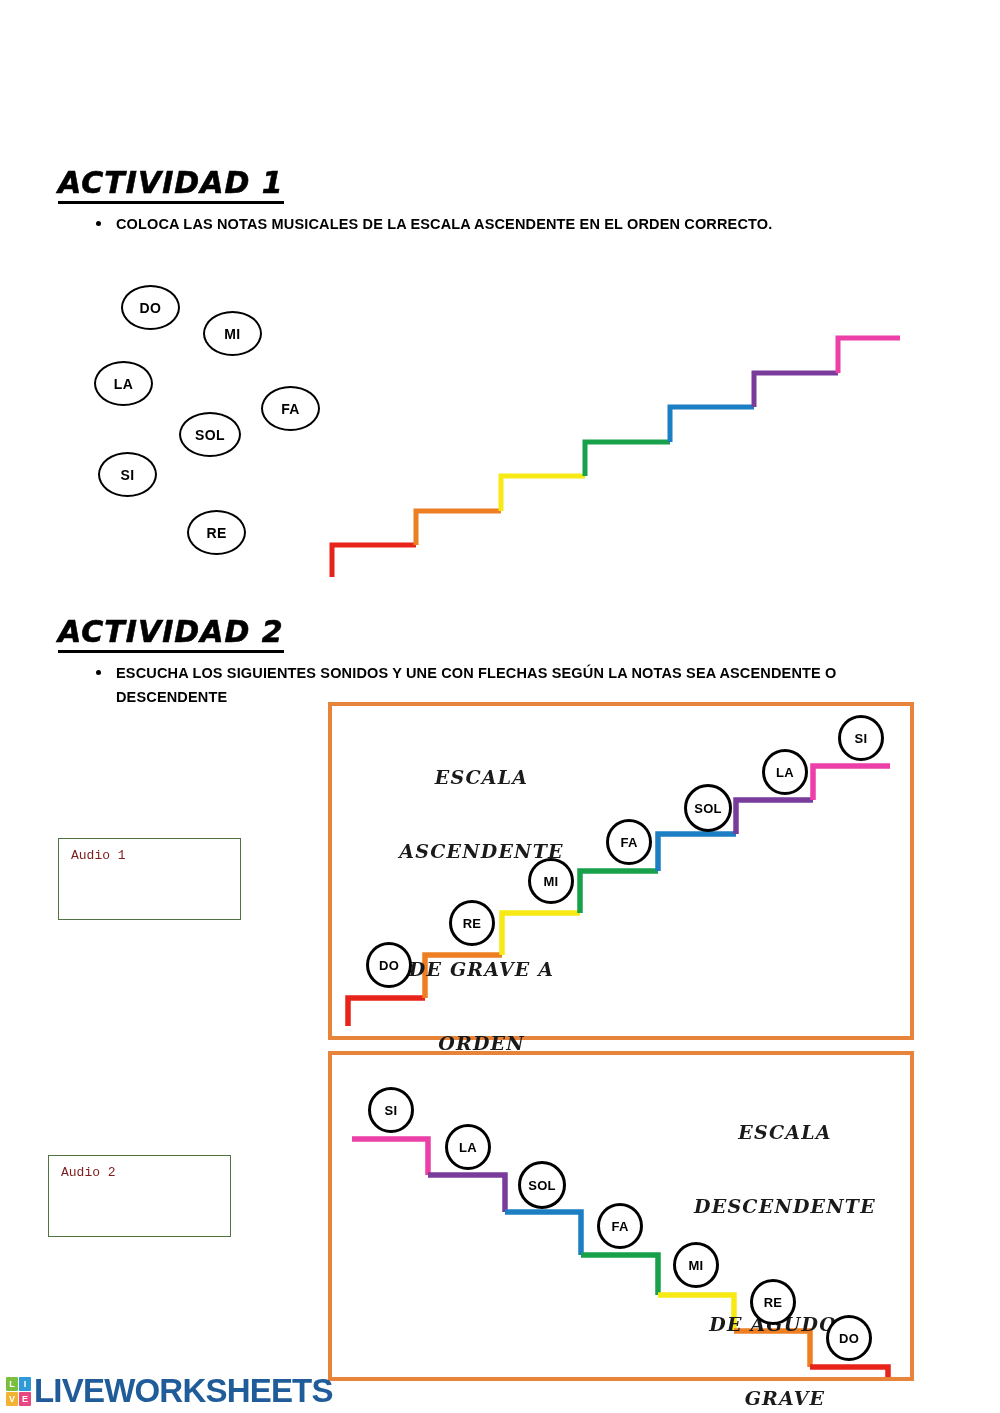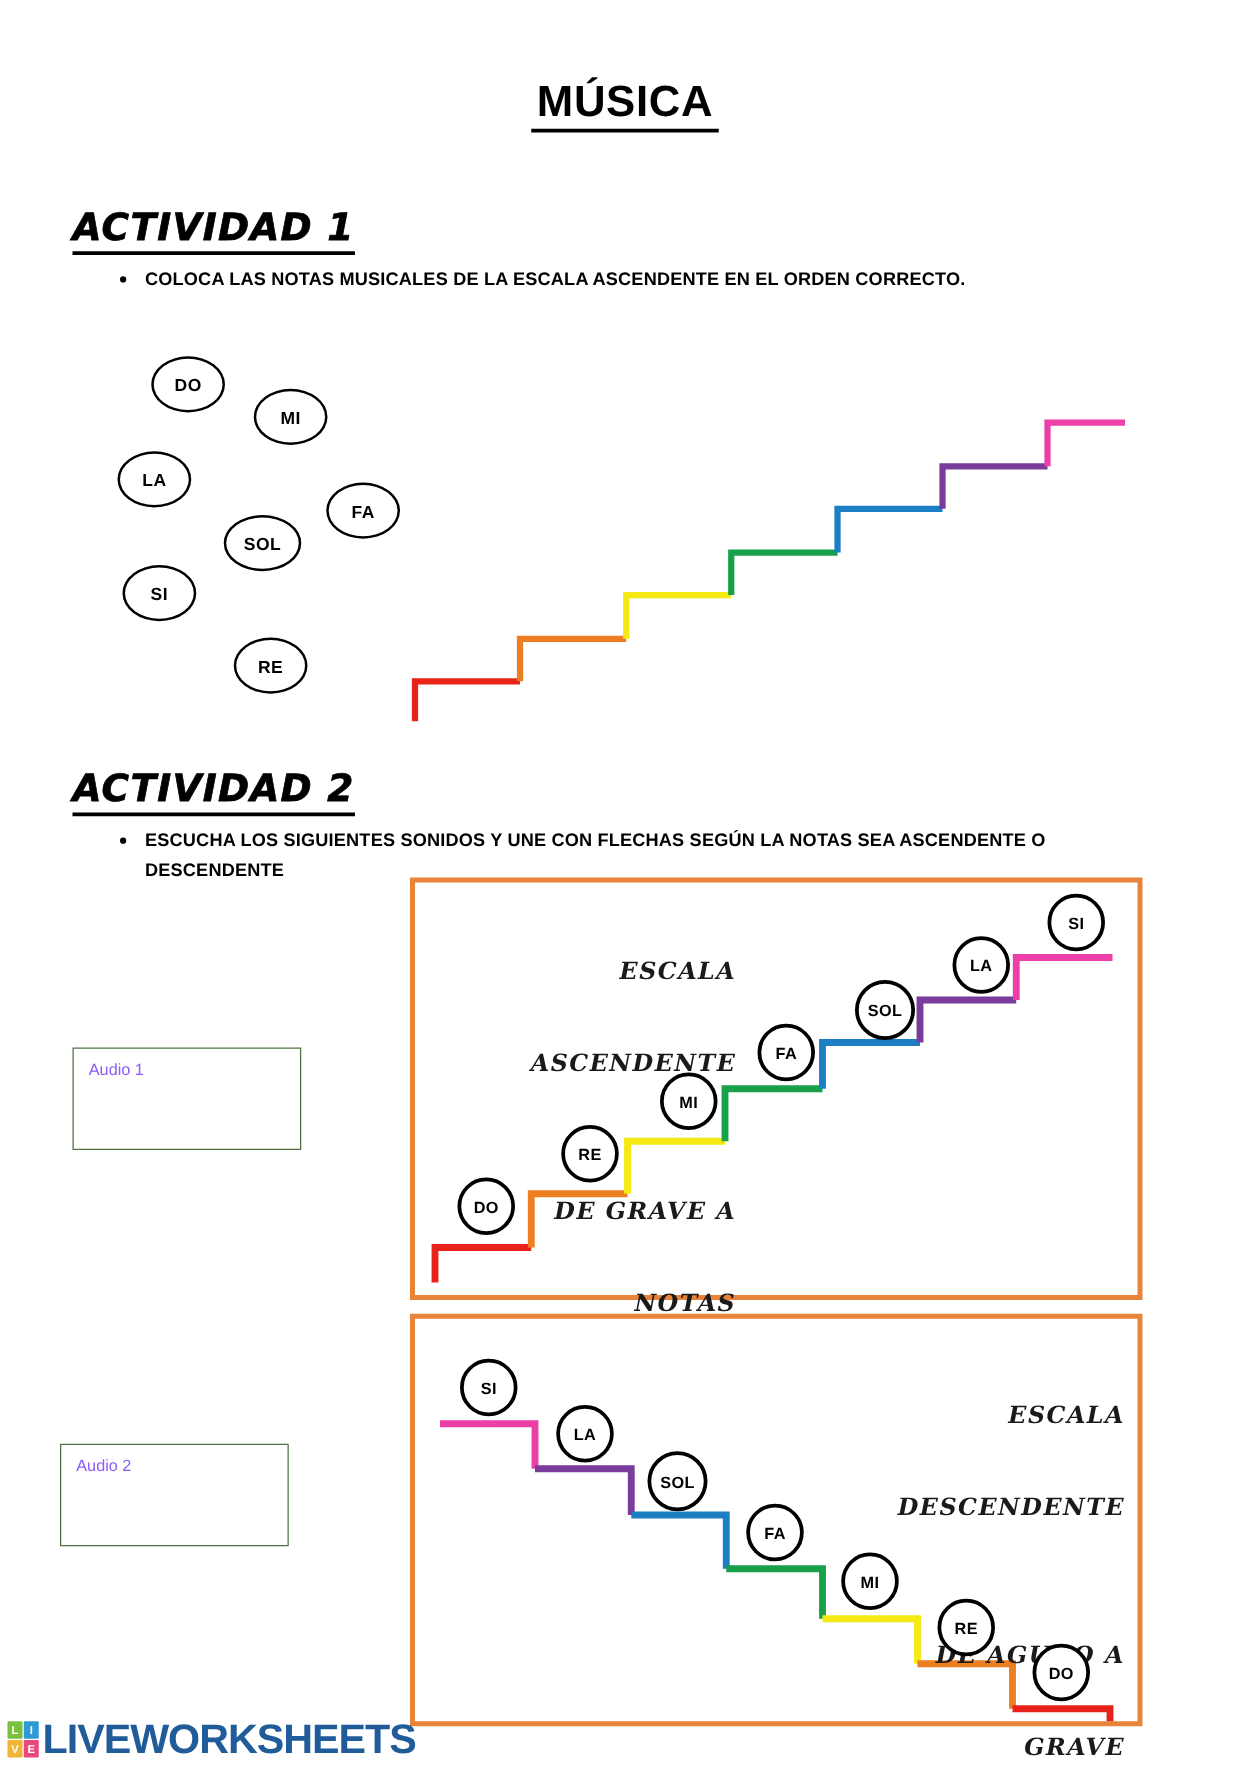--- a/index.html
+++ b/index.html
@@ -126,37 +126,37 @@
 
   
   .caption-block {
     position: absolute;
     font-family: "DejaVu Serif", serif;
     font-style: italic;
     font-weight: bold;
     font-size: 19px;
     line-height: 1.95;
     letter-spacing: 1.2px;
-    text-align: right;
+    text-align: center;
     color: #1a1a1a;
     white-space: pre-line;
     z-index: 3;
   }
   .caption-block .gap { display: block; height: 7px; }
 
   
   .audio-box {
     position: absolute;
     border: 1.5px solid #4F7240;
     background: #ffffff;
     box-sizing: border-box;
     padding: 9px 12px;
     font-size: 13px;
-    color: #8b5cf6;
-    font-family: Liberation Sans, sans-serif;
+    color: #7f1d1d;
+    font-family: Liberation Mono, monospace;
   }
   #audio-box-1 { left: 58px; top: 838px; width: 183px; height: 82px; }
   #audio-box-2 { left: 48px; top: 1155px; width: 183px; height: 82px; }
 
   
   #footer-logo {
     position: absolute;
     left: 6px;
     top: 1372px;
     display: flex;
@@ -185,23 +185,20 @@
     color: #1F5C99;
     letter-spacing: -0.8px;
     font-family: "Liberation Sans", sans-serif;
   }
 </style>
 </head>
 <body>
 
 <div id="page">
 
-  <div class="page-title">
-    <span>MÚSICA</span>
-  </div>
 
   <div class="activity-heading" id="act1-heading">
     <span>ACTIVIDAD 1</span>
   </div>
 
   <div class="bullet-row" id="act1-bullet">
     <div class="bullet-dot"></div>
     <div class="bullet-text">COLOCA LAS NOTAS MUSICALES DE LA ESCALA ASCENDENTE EN EL ORDEN CORRECTO.</div>
   </div>
 
@@ -255,21 +252,21 @@
     <span>Audio 2</span>
   </div>
 
   <div class="scale-panel" id="panel-ascending">
 
     <div class="caption-block" style="left:42px; top:16px; width:215px;">
       <div>ESCALA</div>
       <div>ASCENDENTE</div>
       <span class="gap"></span>
       <div>DE GRAVE A</div>
-      <div>NOTAS</div>
+      <div>ORDEN</div>
     </div>
 
     <svg style="position:absolute; left:8px; top:10px;" width="570" height="318">
       <g fill="none" stroke-width="5.5" stroke-linecap="butt" stroke-linejoin="miter">
         <path d="M 8,310 L 8,282 L 85,282" stroke="#E8231A"></path>
         <path d="M 85,282 L 85,239 L 162,239" stroke="#EE7E22"></path>
         <path d="M 162,239 L 162,197 L 240,197" stroke="#F6E914"></path>
         <path d="M 240,197 L 240,155 L 318,155" stroke="#18A04A"></path>
         <path d="M 318,155 L 318,118 L 396,118" stroke="#1C7FC4"></path>
         <path d="M 396,118 L 396,84 L 473,84" stroke="#7A3C9B"></path>

